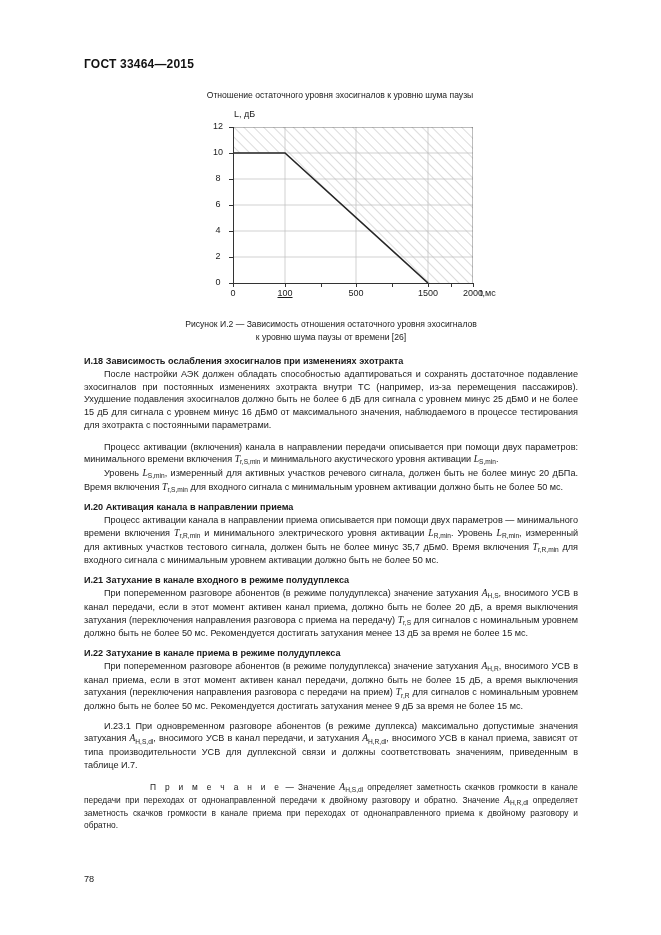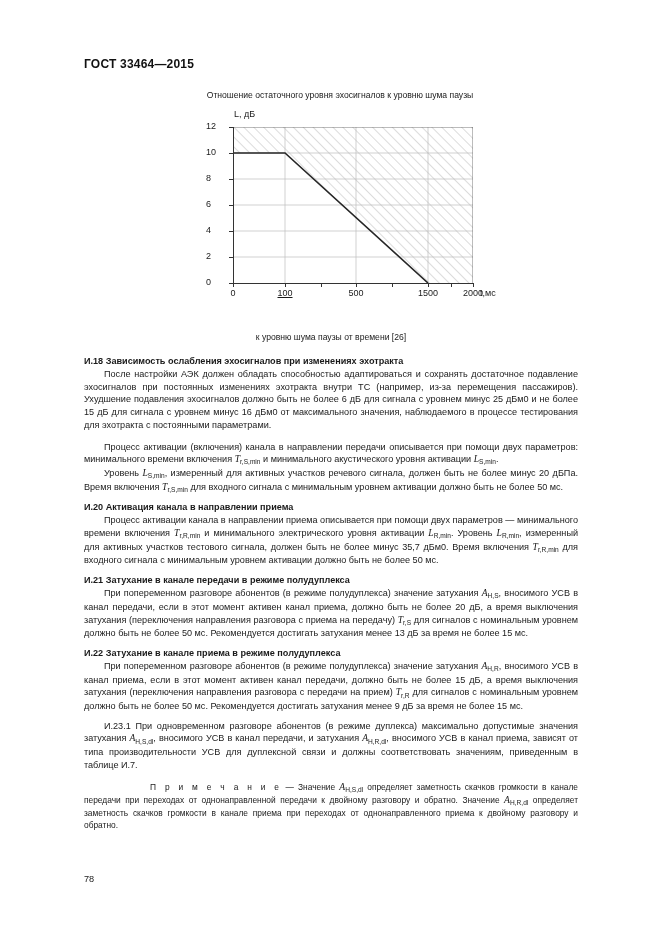--- a/index.html
+++ b/index.html
@@ -84,21 +84,21 @@
     left: 0;
     top: 156px;
     width: 241px;
     height: 1px;
     background: #333;
   }
   .ytick-label {
     position: absolute;
     right: 243px;
     width: 24px;
-    text-align: left;
+    text-align: center;
     font-size: 9px;
     transform: translateY(-6px);
   }
   .ytick-mark {
     position: absolute;
     left: -4px;
     width: 4px;
     height: 1px;
     background: #333;
   }
@@ -269,39 +269,39 @@
         <div class="xtick-label" style="left:123px;">500</div>
         <div class="xtick-label" style="left:195px;">1500</div>
         <div class="xtick-label" style="left:240px;">2000</div>
 
         <div class="x-unit">t,мс</div>
       </div>
     </div>
   </div>
 
   <div class="figure-caption">
-    <br>
+    <span>Рисунок И.2 — Зависимость отношения остаточного уровня эхосигналов</span><br>
     <span>к уровню шума паузы от времени [26]</span>
   </div>
 
   <div class="body">
 
     <h3 class="sec">И.18  Зависимость ослабления эхосигналов при изменениях эхотракта</h3>
     <p class="para">После настройки АЭК должен обладать способностью адаптироваться и сохранять достаточное подавление эхосигналов при постоянных изменениях эхотракта внутри ТС (например, из-за перемещения пассажиров). Ухудшение подавления эхосигналов должно быть не более 6 дБ для сигнала с уровнем минус 25 дБм0 и не более 15 дБ для сигнала с уровнем минус 16 дБм0 от максимального значения, наблюдаемого в процессе тестирования для эхотракта с постоянными параметрами.</p>
 
     <div class="sec-gap"></div>
     <p class="para"><span>Процесс активации (включения) канала в направлении передачи описывается при помощи двух параметров: минимального времени включения </span><var><span>T</span><sub>r,S,min</sub></var><span> и минимального акустического уровня активации </span><var><span>L</span><sub>S,min</sub></var><span>.</span></p>
     <p class="para"><span>Уровень </span><var><span>L</span><sub>S,min</sub></var><span>, измеренный для активных участков речевого сигнала, должен быть не более минус 20 дБПа. Время включения </span><var><span>T</span><sub>r,S,min</sub></var><span> для входного сигнала с минимальным уровнем активации должно быть не более 50 мс.</span></p>
 
     <div class="sec-gap-sm"></div>
     <h3 class="sec">И.20  Активация канала в направлении приема</h3>
     <p class="para"><span>Процесс активации канала в направлении приема описывается при помощи двух параметров — минимального времени включения </span><var><span>T</span><sub>r,R,min</sub></var><span> и минимального электрического уровня активации </span><var><span>L</span><sub>R,min</sub></var><span>. Уровень </span><var><span>L</span><sub>R,min</sub></var><span>, измеренный для активных участков тестового сигнала, должен быть не более минус 35,7 дБм0. Время включения </span><var><span>T</span><sub>r,R,min</sub></var><span> для входного сигнала с минимальным уровнем активации должно быть не более 50 мс.</span></p>
 
     <div class="sec-gap-sm"></div>
-    <h3 class="sec">И.21  Затухание в канале передачи в режиме полудуплекса</h3>
+    <h3 class="sec">И.21  Затухание в канале входного в режиме полудуплекса</h3>
     <p class="para"><span>При попеременном разговоре абонентов (в режиме полудуплекса) значение затухания </span><var><span>A</span><sub>H,S</sub></var><span>, вносимого УСВ в канал передачи, если в этот момент активен канал приема, должно быть не более 20 дБ, а время выключения затухания (переключения направления разговора с приема на передачу) </span><var><span>T</span><sub>r,S</sub></var><span> для сигналов с номинальным уровнем должно быть не более 50 мс. Рекомендуется достигать затухания менее 13 дБ за время не более 15 мс.</span></p>
 
     <div class="sec-gap-sm"></div>
     <h3 class="sec">И.22  Затухание в канале приема в режиме полудуплекса</h3>
     <p class="para"><span>При попеременном разговоре абонентов (в режиме полудуплекса) значение затухания </span><var><span>A</span><sub>H,R</sub></var><span>, вносимого УСВ в канал приема, если в этот момент активен канал передачи, должно быть не более 15 дБ, а время выключения затухания (переключения направления разговора с передачи на прием) </span><var><span>T</span><sub>r,R</sub></var><span> для сигналов с номинальным уровнем должно быть не более 50 мс. Рекомендуется достигать затухания менее 9 дБ за время не более 15 мс.</span></p>
 
     <div class="sec-gap-sm"></div>
     <p class="para"><span>И.23.1  При одновременном разговоре абонентов (в режиме дуплекса) максимально допустимые значения затухания </span><var><span>A</span><sub>H,S,dl</sub></var><span>, вносимого УСВ в канал передачи, и затухания </span><var><span>A</span><sub>H,R,dl</sub></var><span>, вносимого УСВ в канал приема, зависят от типа производительности УСВ для дуплексной связи и должны соответствовать значениям, приведенным в таблице И.7.</span></p>
 
     <div class="sec-gap"></div>

